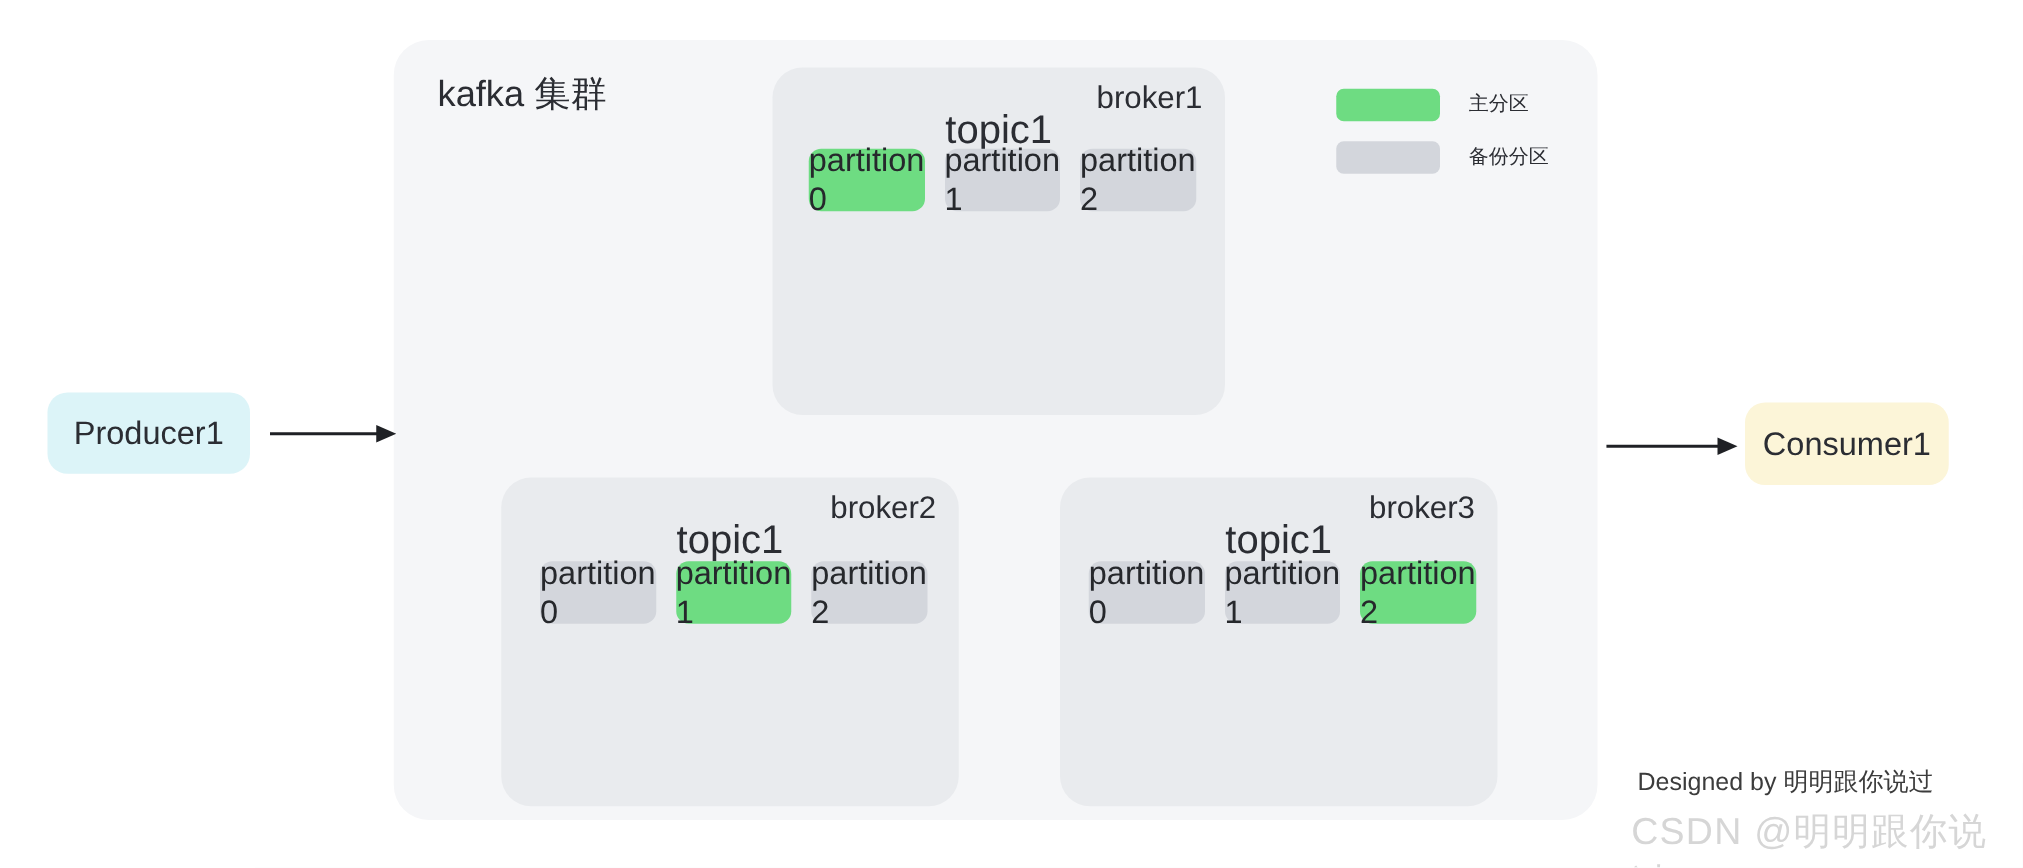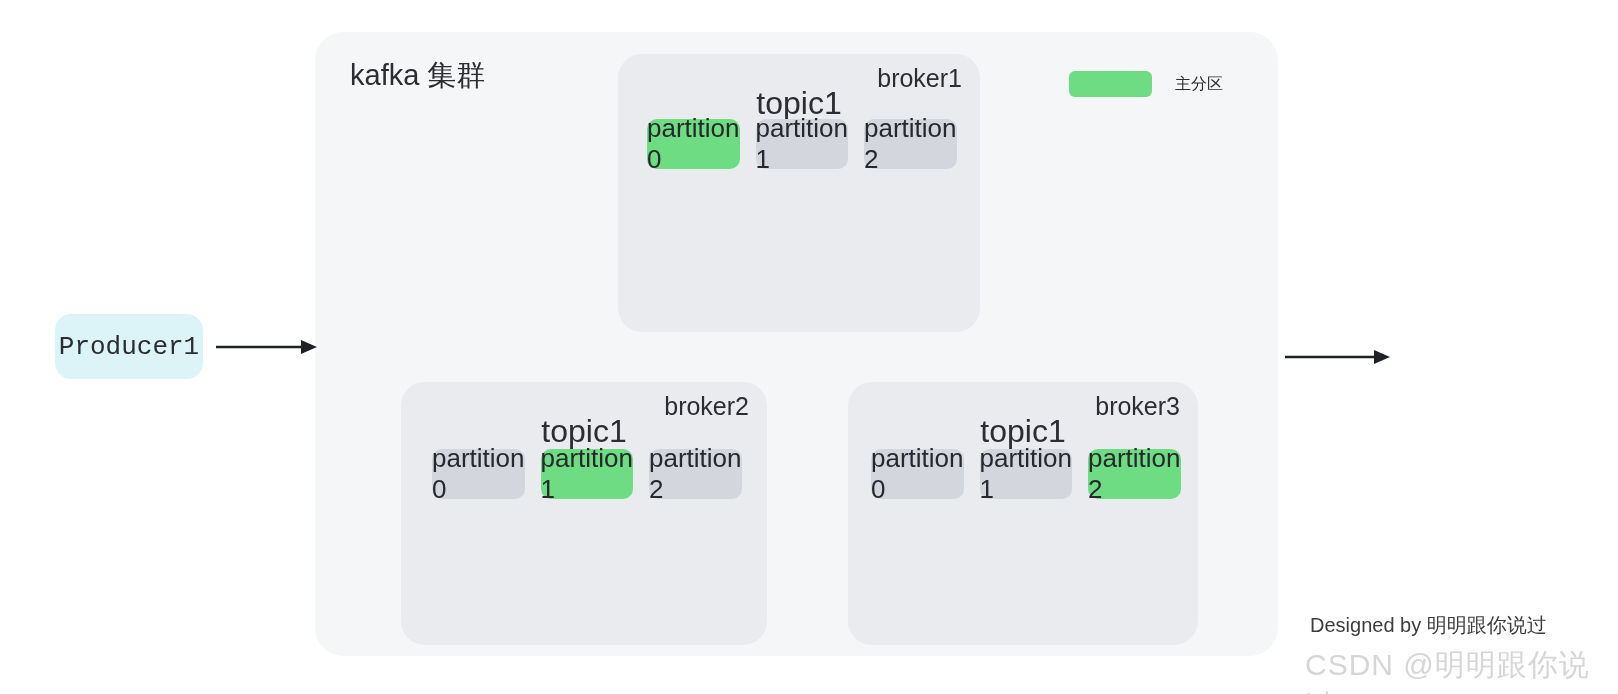--- a/index.html
+++ b/index.html
@@ -66,21 +66,21 @@
   }
   .legend-row{display:flex;align-items:center;}
   .legend-swatch{width:83px;height:26px;border-radius:6px;flex:0 0 auto;}
   .legend-swatch.primary{background:var(--primary-partition);}
   .legend-swatch.replica{background:var(--replica-partition);}
   .legend-label{margin-left:23px;font-size:16px;color:var(--text);line-height:26px;}
   .endpoint{
     position:absolute;display:flex;align-items:center;justify-content:center;
     border-radius:16px;font-size:26px;color:var(--text);
   }
-  .producer{left:55px;top:314px;width:148px;height:65px;background:var(--producer-bg);font-family:Liberation Mono, monospace;}
+  .producer{left:38px;top:314px;width:162px;height:65px;background:var(--producer-bg);}
   .consumer{left:1396px;top:322px;width:163px;height:66px;background:var(--consumer-bg);}
   .arrow-svg{position:absolute;display:block;}
   .arrow-producer{left:216px;top:337px;}
   .arrow-consumer{left:1285px;top:347px;}
   .credit{
     position:absolute;left:1310px;top:612px;
     font-size:20px;color:var(--credit-color);
   }
   .watermark{
     position:absolute;left:1305px;top:645px;
@@ -93,20 +93,24 @@
 
 <div class="canvas">
 
   <div class="cluster"></div>
   <div class="cluster-title">kafka 集群</div>
 
   <div class="legend">
     <div class="legend-row">
       <span class="legend-swatch primary"></span>
       <span class="legend-label">主分区</span>
+    </div>
+    <div class="legend-row">
+      <span class="legend-swatch replica"></span>
+      <span class="legend-label">备份分区</span>
     </div>
   </div>
 
   <div class="broker broker-1">
     <div class="broker-name">broker1</div>
     <div class="topic-name">topic1</div>
     <div class="partitions">
       <div class="partition primary">partition 0</div>
       <div class="partition replica">partition 1</div>
       <div class="partition replica">partition 2</div>
@@ -138,17 +142,20 @@
   </div>
   <svg class="arrow-svg arrow-producer" width="102" height="20" viewBox="0 0 102 20">
     <line x1="0" y1="10" x2="86" y2="10" stroke="#1f2125" stroke-width="2.5"></line>
     <polygon points="85,3 101,10 85,17" fill="#1f2125"></polygon>
   </svg>
 
   <svg class="arrow-svg arrow-consumer" width="106" height="20" viewBox="0 0 106 20">
     <line x1="0" y1="10" x2="90" y2="10" stroke="#1f2125" stroke-width="2.5"></line>
     <polygon points="89,3 105,10 89,17" fill="#1f2125"></polygon>
   </svg>
+  <div class="endpoint consumer">
+    <span>Consumer1</span>
+  </div>
 
   <div class="credit">Designed by 明明跟你说过</div>
   <div class="watermark">CSDN @明明跟你说过</div>
 
 </div>
 
 </body></html>

